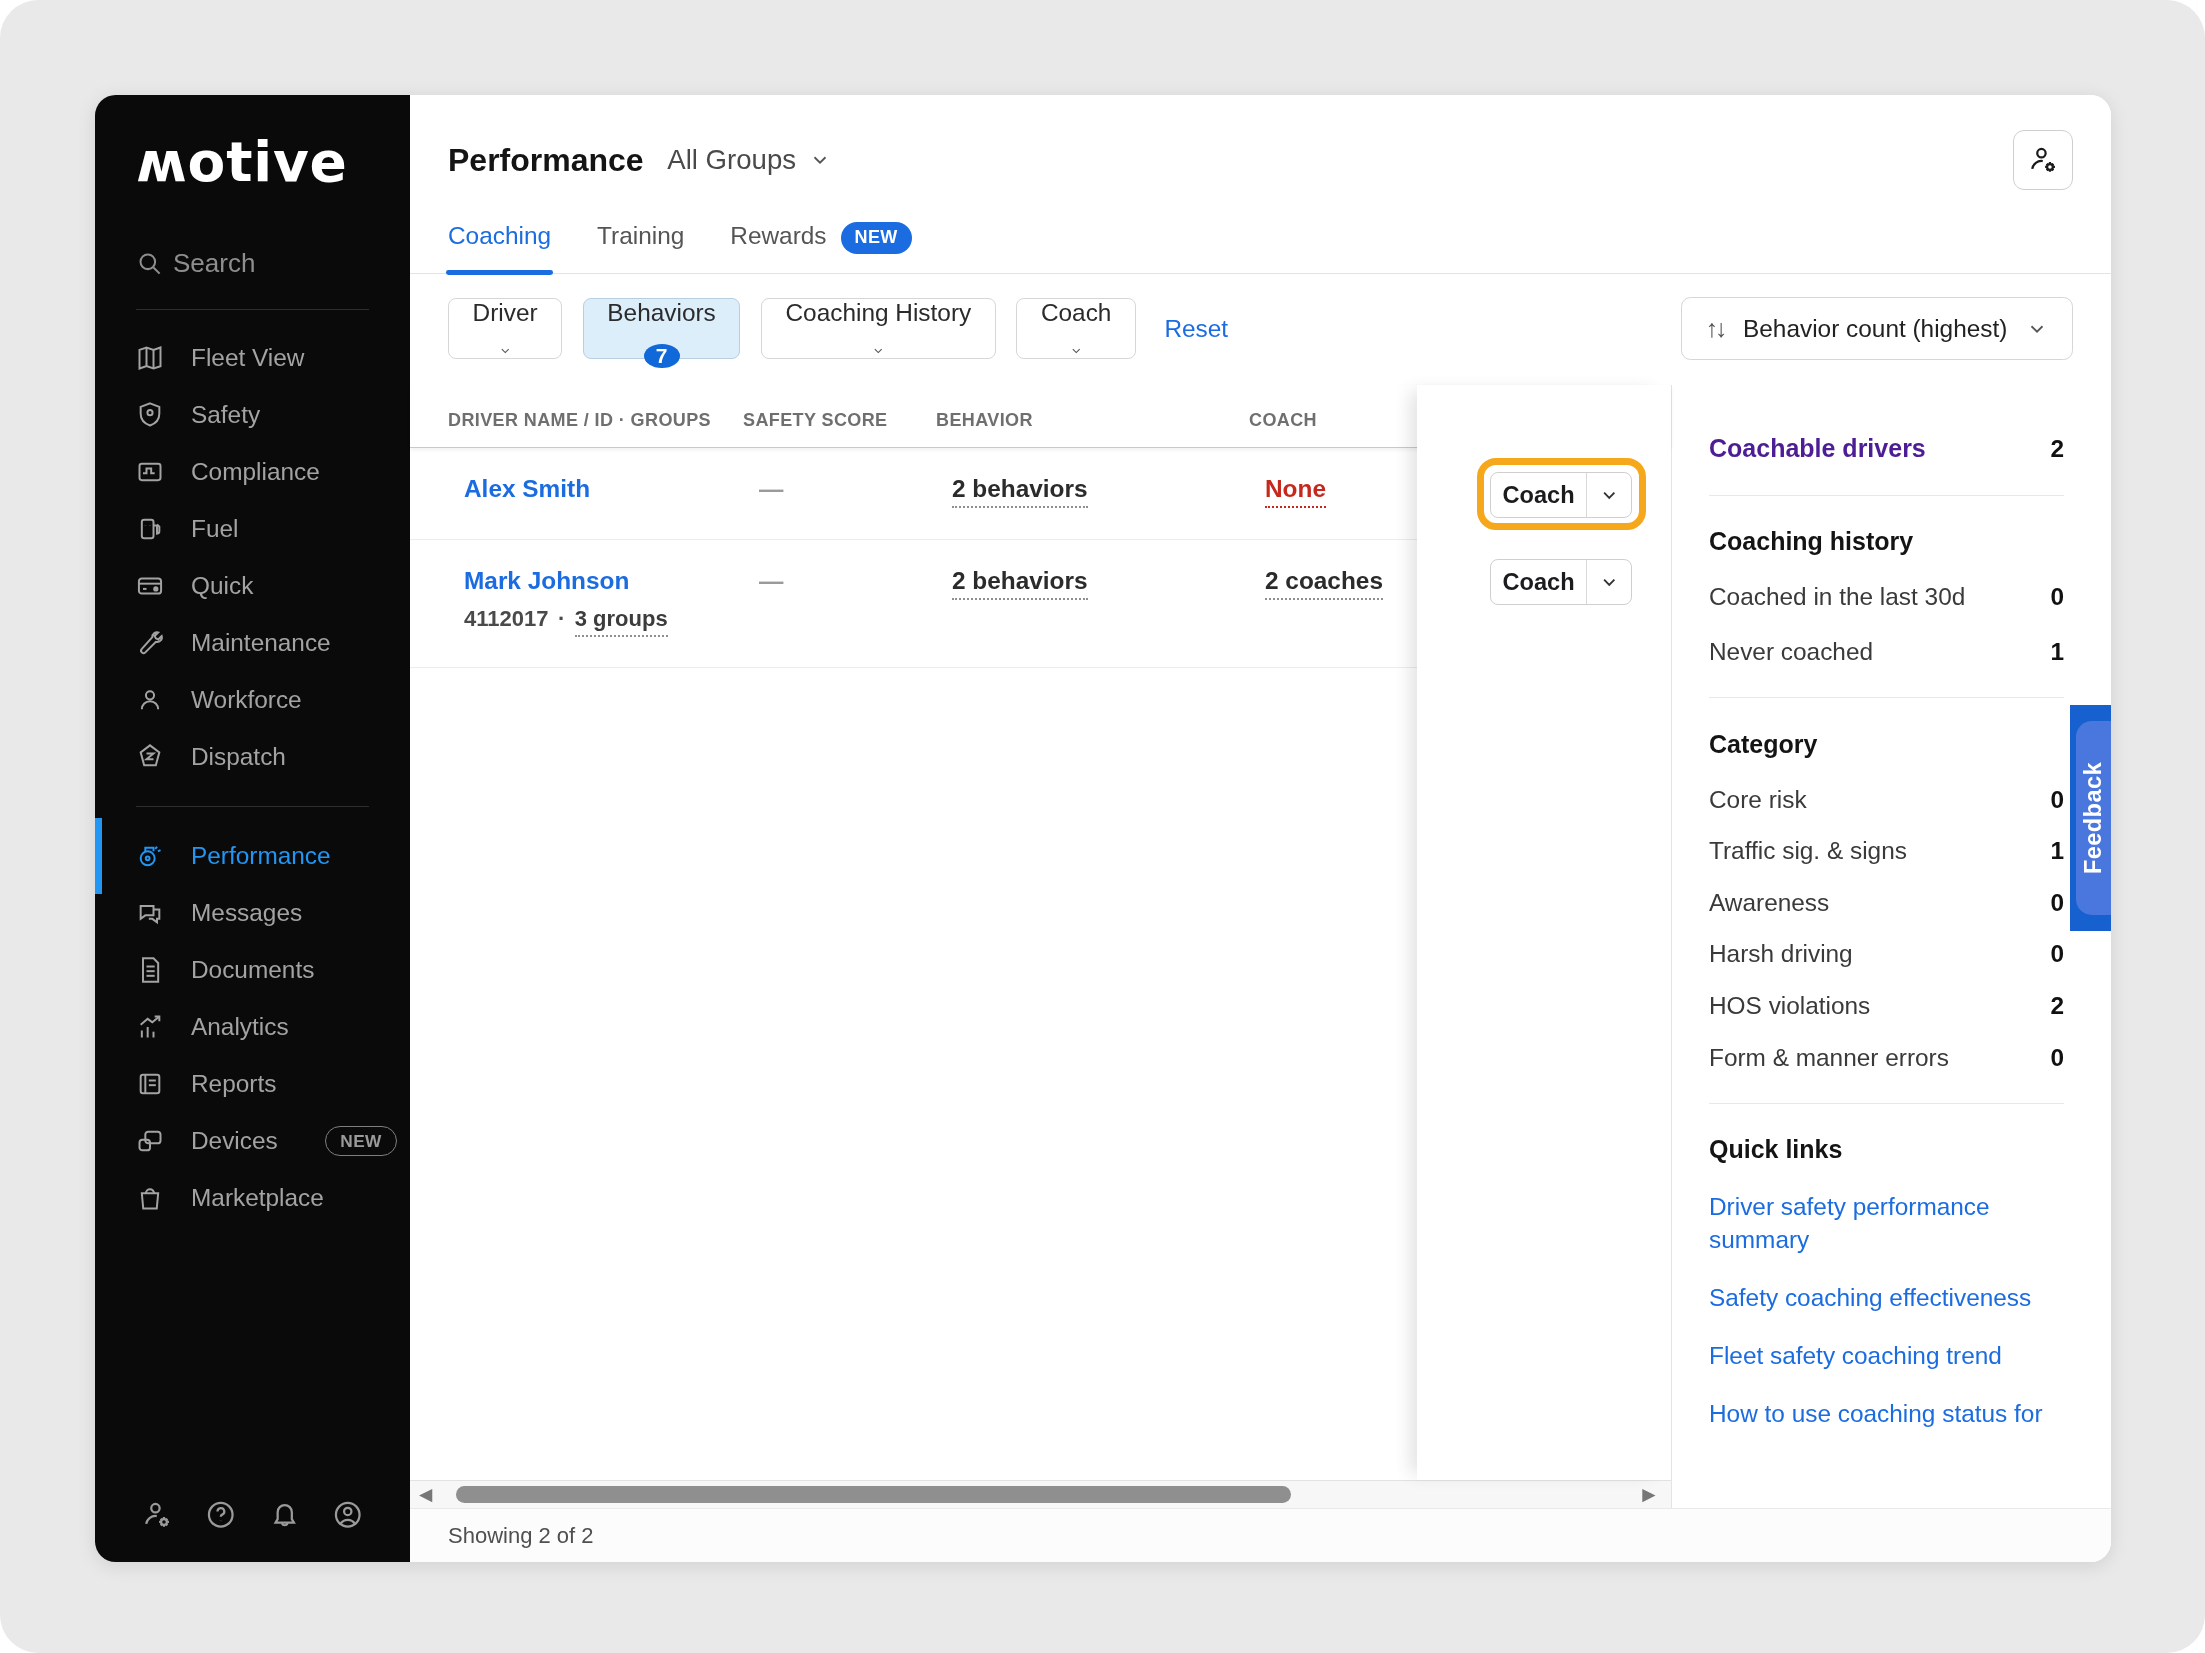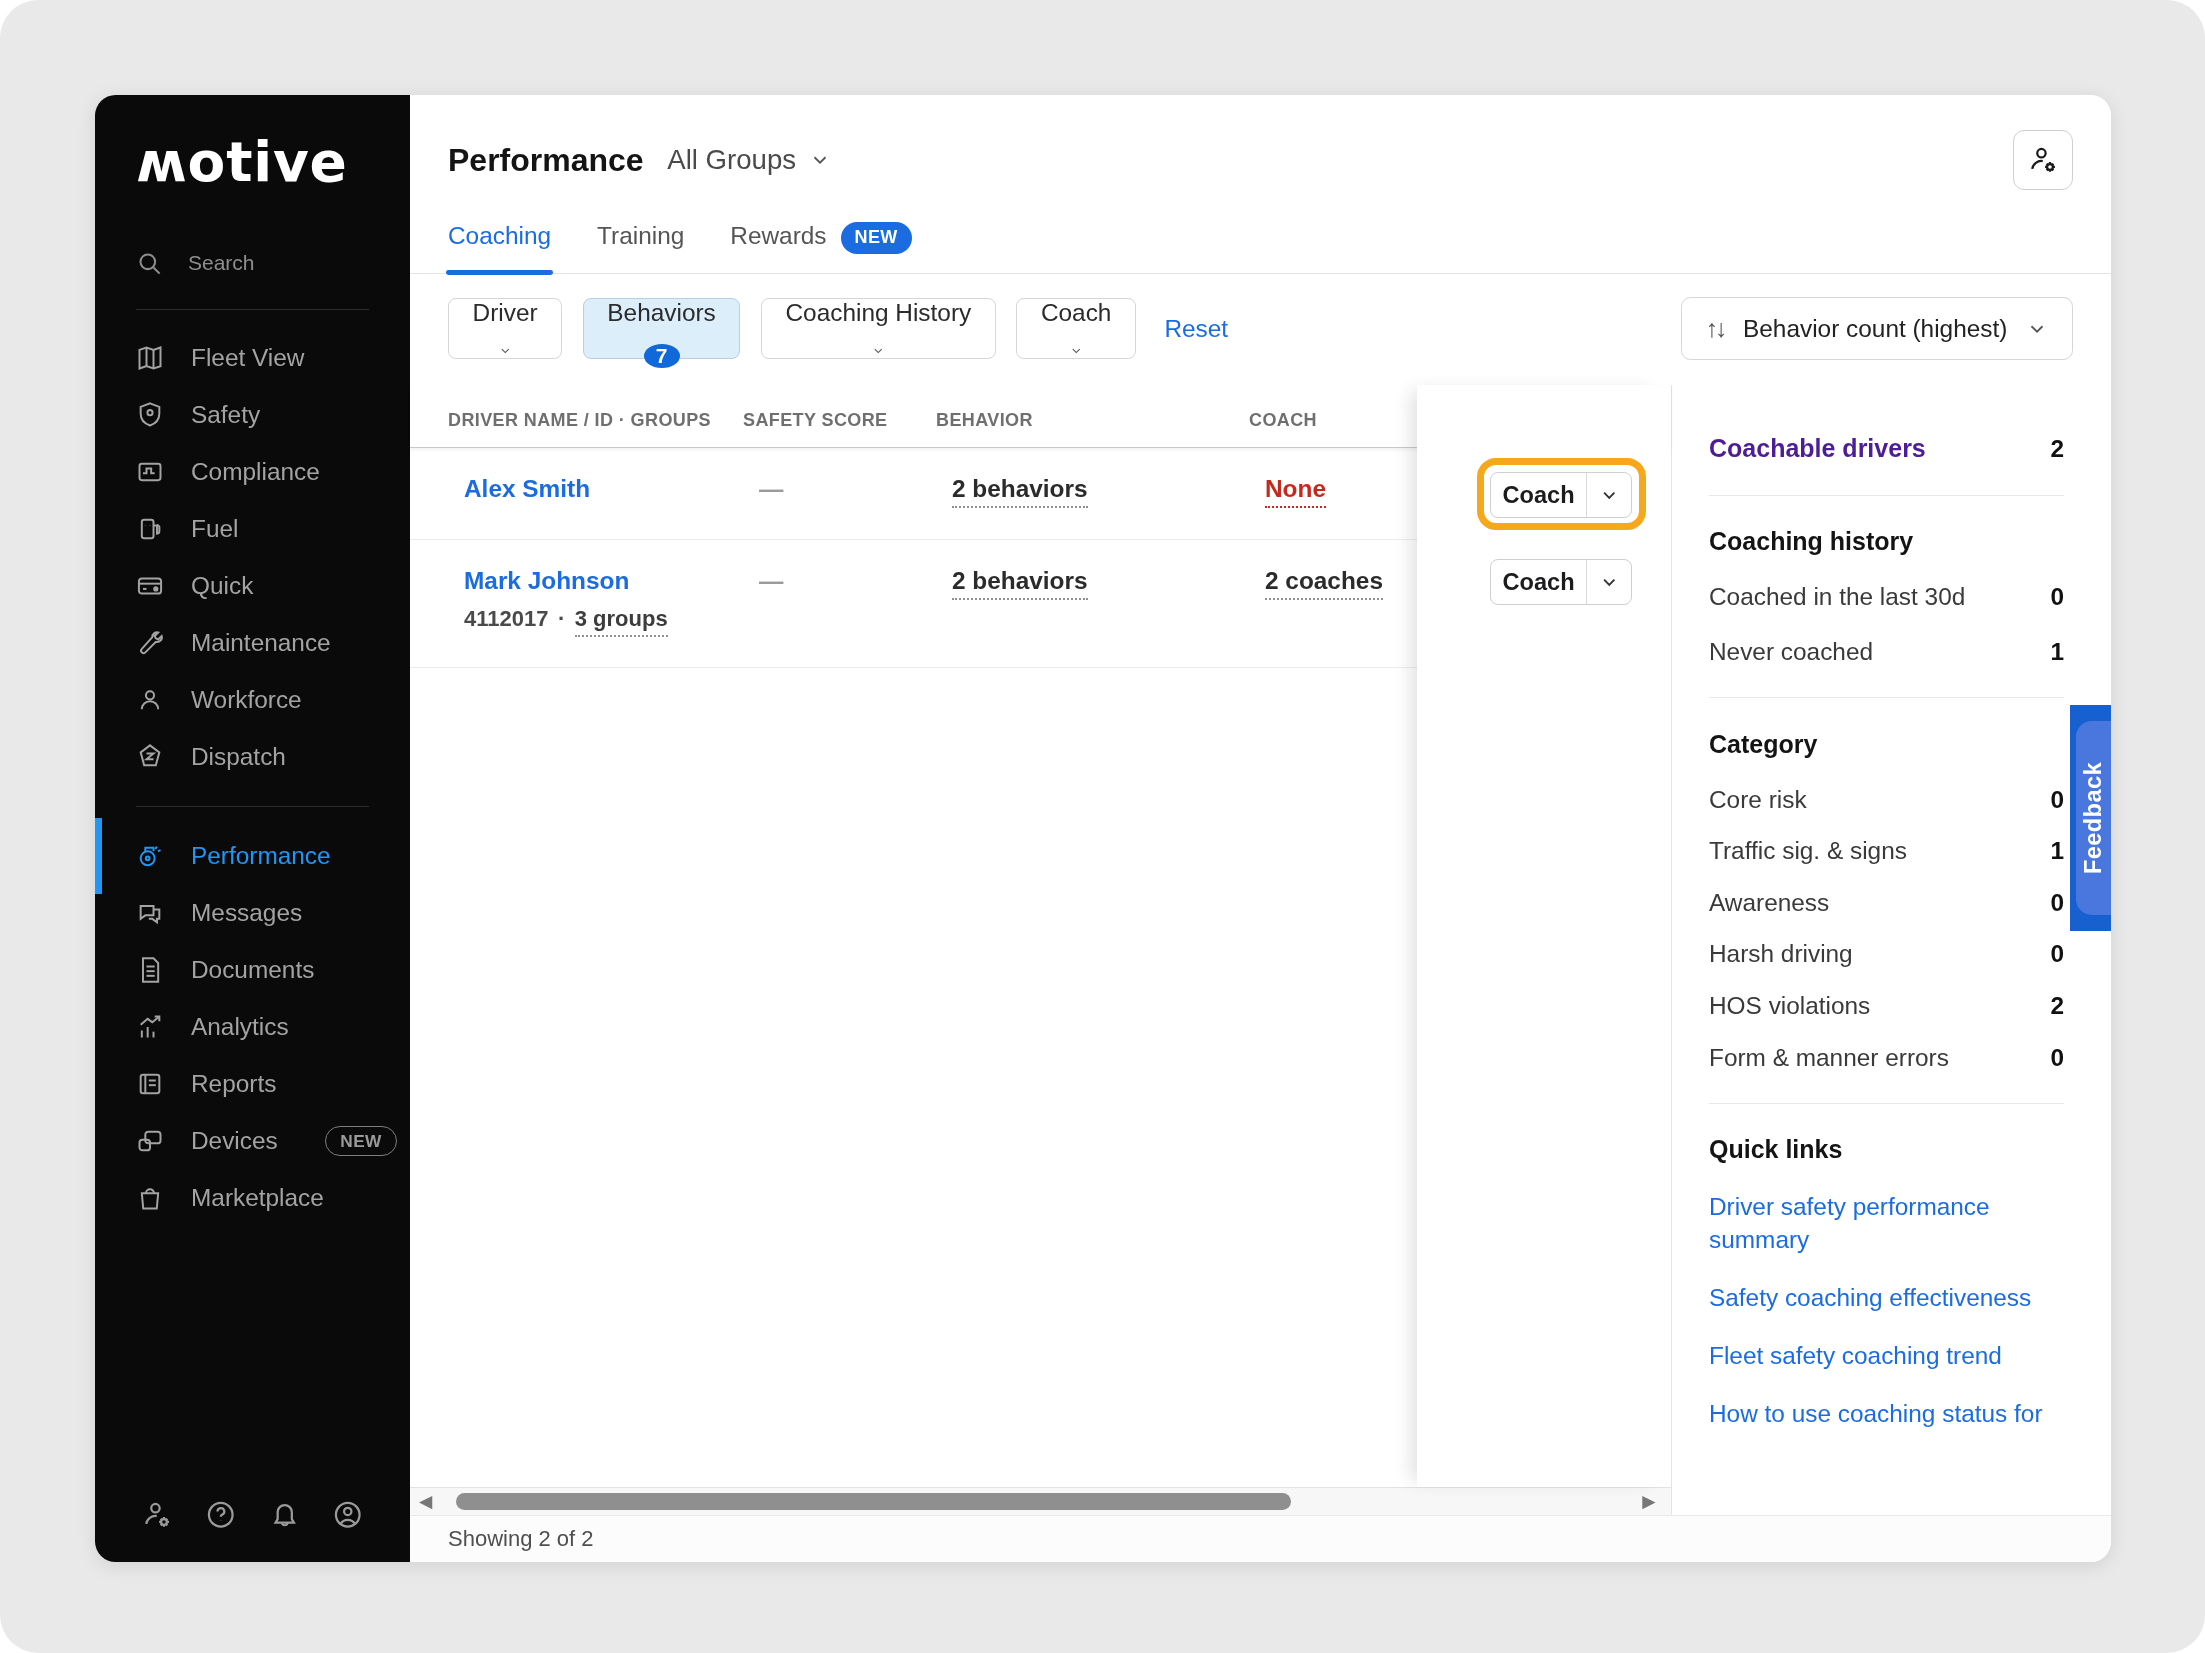--- a/index.html
+++ b/index.html
@@ -7,21 +7,21 @@
     --feedback-outer:#1660cf; --feedback-inner:#4a77dd; --sidebar-bg:#0a0a0b; --page-bg:#e9e9e9;
   }
   *{box-sizing:border-box;margin:0;padding:0}
   html,body{width:2205px;height:1654px;background:#fff;font-family:"Liberation Sans","DejaVu Sans",sans-serif;}
   .frame{position:absolute;inset:0;background:var(--page-bg);border-radius:38px;}
   .app{position:absolute;left:95px;top:95px;width:2016px;height:1467px;background:#fff;
        border-radius:20.5px;overflow:hidden;display:flex;box-shadow:0 3.2px 19px rgba(0,0,0,.10);}
   
   .sidebar{width:315px;background:var(--sidebar-bg);color:#a3a3a3;flex:0 0 auto;display:flex;flex-direction:column;}
   .logo{padding:35px 0 0 41px;font-family:"DejaVu Sans",sans-serif;font-weight:700;font-size:55px;color:#fff;letter-spacing:0.8px;}
-  .side-search{display:flex;align-items:center;gap:25px;padding:0 41px;margin-top:44px;height:50px;font-size:21px;color:#8e8e8e;cursor:pointer;}
+  .side-search{display:flex;align-items:center;gap:10px;padding:0 41px;margin-top:44px;height:50px;font-size:26px;color:#8e8e8e;cursor:pointer;}
   .side-div{height:0.8px;background:#2d2d2d;margin:20.5px 41px 0 41px;}
   .nav{margin-top:20.5px;}
   .nav-item{position:relative;display:flex;align-items:center;gap:27px;height:57px;padding-left:41px;font-size:24.4px;color:#a3a3a3;cursor:pointer;}
   .nav-item .ic{width:28px;height:28px;flex:0 0 auto;display:flex;}
   .nav-item.active{color:var(--sidebar-active);}
   .nav-item.active .bar{position:absolute;left:0;top:-9.5px;bottom:-9.5px;width:7px;background:var(--sidebar-active);}
   .pill-outline{margin-left:20.5px;border:1.6px solid #7e7e7e;color:#9a9a9a;font-size:17.3px;font-weight:700;border-radius:787px;padding:3.9px 14px;letter-spacing:0.4px;}
   .side-footer{margin-top:auto;display:flex;justify-content:space-between;padding:0 46px 31.5px 46px;}
   .side-footer .fic{width:31.5px;height:31.5px;color:#9a9a9a;cursor:pointer;display:flex;}
   svg{display:block}
@@ -80,21 +80,21 @@
   .prow.head .pl{font-size:25px;font-weight:700;color:#4c1d95;}
   .pdiv{height:0.8px;background:#e8e8e8;margin:31.5px 0;}
   .ph{font-size:25px;font-weight:700;color:#141414;margin-bottom:27px;}
   .gap34{margin-bottom:27px;} .gap30{margin-bottom:23.6px;}
   .qlink{display:block;font-size:24.4px;color:var(--accent);line-height:1.35;margin-bottom:25px;cursor:pointer;max-width:339px;}
   
   .feedback{position:absolute;right:0;top:610px;width:41px;height:226px;background:var(--feedback-outer);z-index:6;cursor:pointer;}
   .feedback .inner{position:absolute;left:6.3px;top:15.8px;bottom:15.8px;right:0;background:var(--feedback-inner);border-radius:15.8px 0 0 15.8px;display:flex;align-items:center;justify-content:center;}
   .feedback .txt{writing-mode:vertical-rl;transform:rotate(180deg);color:#fff;font-size:23.6px;font-weight:700;letter-spacing:0.4px;}
   
-  .bottombar{height:47px;border-top:0.8px solid #e9e9e9;background:#fcfcfc;display:flex;align-items:center;padding-left:38px;font-size:22px;color:#4f4f4f;}
+  .bottombar{height:54px;border-top:0.8px solid #e9e9e9;background:#fcfcfc;display:flex;align-items:center;padding-left:38px;font-size:22px;color:#4f4f4f;}
 </style>
 </head>
 <body>
 
 <div class="frame">
 <div class="app">
 
   <aside class="sidebar">
     <div class="logo">ʍotive</div>
 

